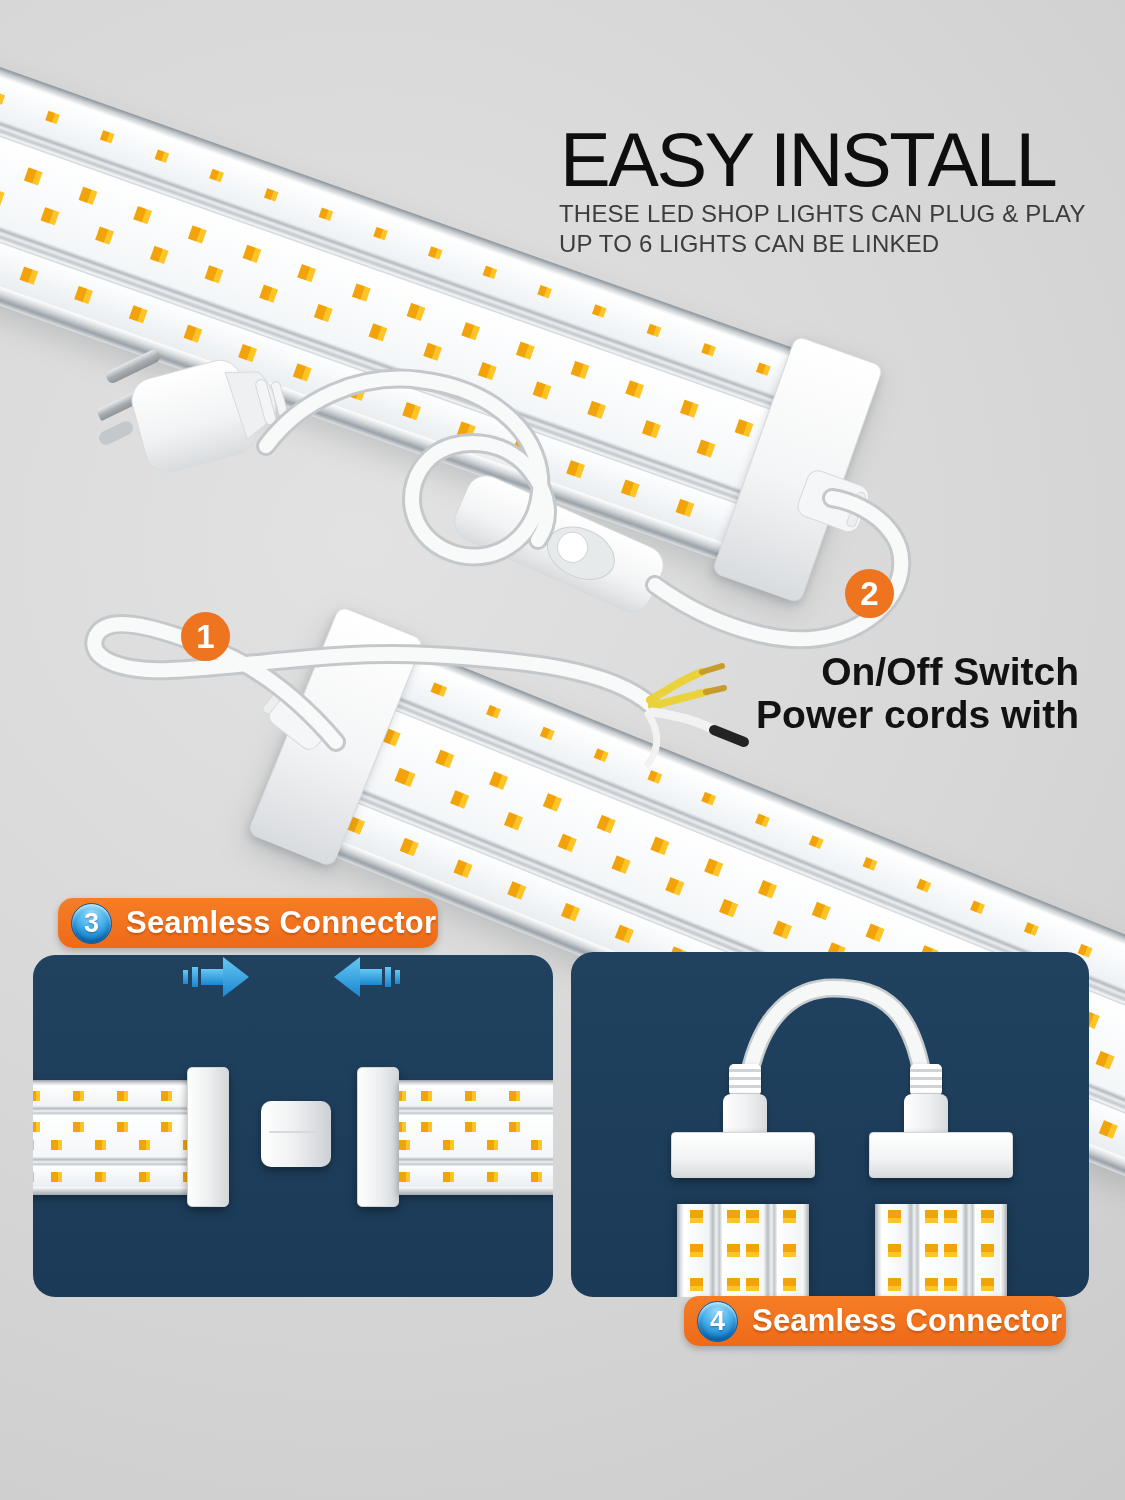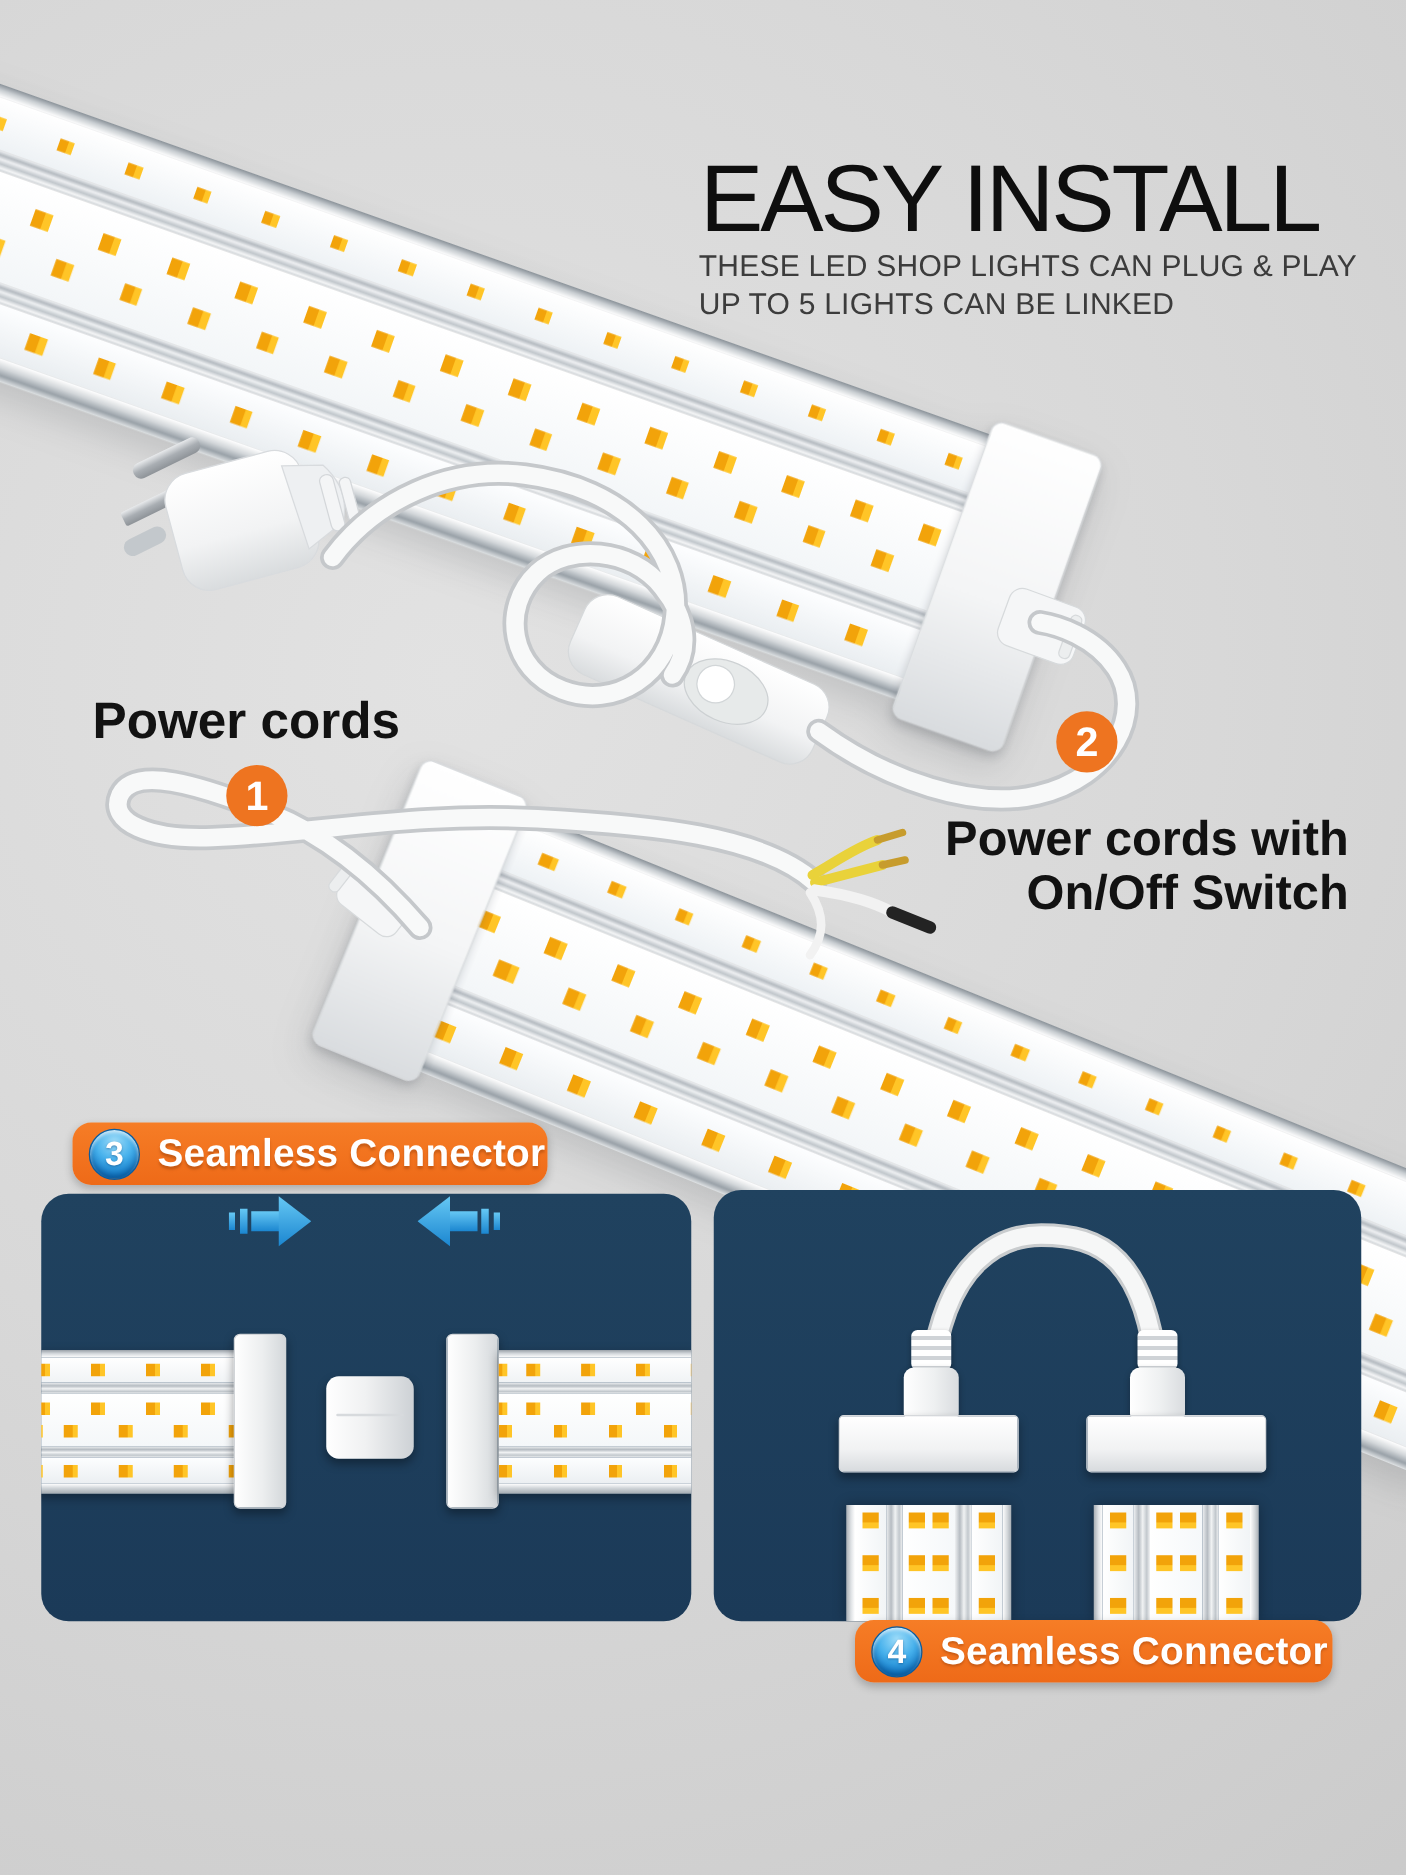--- a/index.html
+++ b/index.html
@@ -304,33 +304,32 @@
       <div class="v-s" data-interactable="false">
           <div class="vchips" data-interactable="false"></div>
         </div>
       <div class="v-er" data-interactable="false"></div>
     </div>
   </div>
 
   <h1 id="title" data-interactable="false">EASY INSTALL</h1>
   <div id="subtitle" data-interactable="false">
     <span data-interactable="false">THESE LED SHOP LIGHTS CAN PLUG &amp; PLAY</span>
-    <span data-interactable="false">UP TO 5 LIGHTS CAN BE LINKED</span>
-  </div>
-
-  <div id="label1" data-interactable="false">Power cords</div>
+    <span data-interactable="false">UP TO 6 LIGHTS CAN BE LINKED</span>
+  </div>
+
   <div class="stepdot" id="dot1" data-interactable="false">
       <span data-interactable="false">1</span>
     </div>
   <div class="stepdot" id="dot2" data-interactable="false">
       <span data-interactable="false">2</span>
     </div>
   <div id="label2" data-interactable="false">
+    <span data-interactable="false">On/Off Switch</span>
     <span data-interactable="false">Power cords with</span>
-    <span data-interactable="false">On/Off Switch</span>
   </div>
 
   <div class="banner" id="banner3" data-interactable="false">
     <div class="bluedot" data-interactable="false">
         <span data-interactable="false">3</span>
       </div>
     <div class="label" data-interactable="false">Seamless Connector</div>
   </div>
   <div class="banner" id="banner4" data-interactable="false">
     <div class="bluedot" data-interactable="false">

